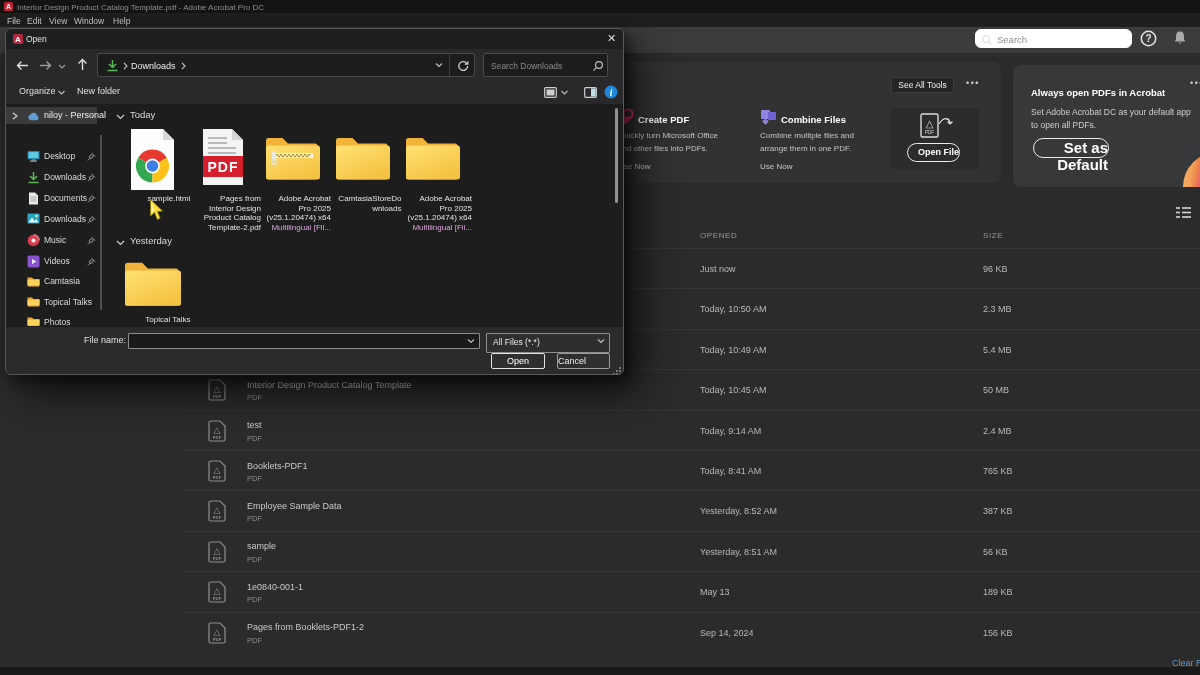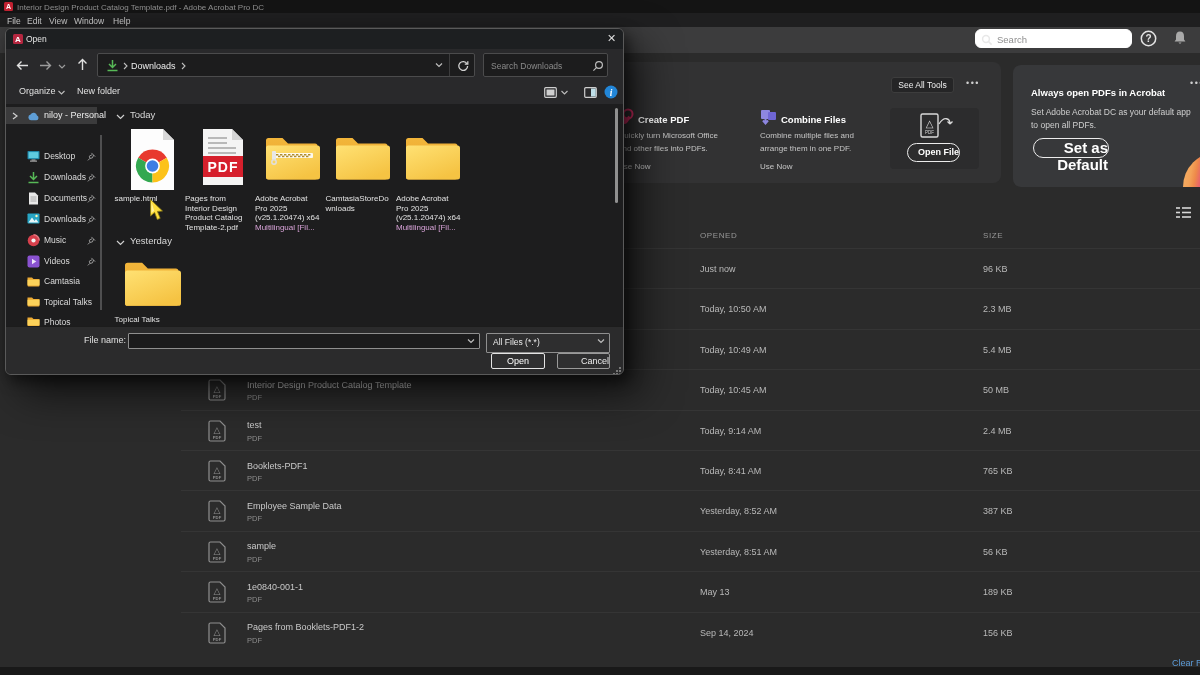--- a/index.html
+++ b/index.html
@@ -22,21 +22,21 @@
 .rsize{position:absolute;left:802px;top:15px;font-size:9px;color:#b9b9b9}
 .pdfico{position:absolute;left:27px;top:9px}
 
 #dlg{left:5px;top:28px;width:619px;height:347px;background:#2a2a2b;border:1px solid #5a5a5a;border-radius:6px;overflow:hidden;box-shadow:16px 18px 40px rgba(0,0,0,.62),4px 6px 14px rgba(0,0,0,.5);}
 #dlgtitle{left:0;top:0;width:100%;height:20px;background:#1d1f21}
 #dlgnav{left:0;top:20px;width:100%;height:56px;background:#29292b}
 #dlgbody{left:0;top:75px;width:100%;height:222px;background:#1d1d1e}
 #dlgfoot{left:0;top:297px;width:100%;height:50px;background:#2b2b2c;border-top:1px solid #1c1c1c}
 .inbox{position:absolute;background:#1c1c1d;border:1px solid #4b4b4c;border-radius:2px}
 .sideitem{position:absolute;left:22px;color:#dcdcdc;font-size:8.5px}
-.tilelabel{position:absolute;width:76px;text-align:left;font-size:8px;line-height:9.5px;color:#e2e2e2}
+.tilelabel{position:absolute;width:76px;text-align:right;font-size:8px;line-height:9.5px;color:#e2e2e2}
 .grph{position:absolute;color:#d8d8d8;font-size:9.5px}
 </style></head>
 <body>
 <div id="stage">
 
 <div class="abs" id="titlebar">
       <svg class="abs" style="left:4px;top:2px" width="9" height="9">
         <rect width="9" height="9" rx="1.5" fill="#c22232"></rect>
         <text x="4.5" y="7" font-size="7" fill="#fff" text-anchor="middle" font-weight="bold">A</text>
       </svg>
@@ -487,21 +487,21 @@
             <path d="M1 .5 L4 3.5 L7 .5" fill="none" stroke="#bdbdbd" stroke-width="1.2"></path>
           </svg>
   </div>
   <div class="abs" style="left:480px;top:6px;width:124px;height:20px;background:#2e2e2f;border:1px solid #8f8f8f;border-radius:1px">
     <span class="abs" style="left:6px;top:3px;font-size:8.5px;color:#ececec">All Files (*.*)</span>
     <svg class="abs" style="right:4px;top:5px" width="8" height="5" viewBox="0 0 8 5">
             <path d="M1 .5 L4 3.5 L7 .5" fill="none" stroke="#bdbdbd" stroke-width="1.2"></path>
           </svg>
   </div>
   <div class="abs" style="left:485px;top:26px;width:54px;height:16px;background:#2f2f30;border:1px solid #e3e3e3;border-radius:2px;color:#fff;font-size:9px;text-align:center;line-height:14px">Open</div>
-  <div class="abs" style="left:551px;top:26px;width:53px;height:16px;background:#2f2f30;border:1px solid #9a9a9a;border-radius:2px;color:#ececec;font-size:9px;text-align:right;line-height:14px">Cancel</div>
+  <div class="abs" style="left:551px;top:26px;width:53px;height:16px;background:#2f2f30;border:1px solid #9a9a9a;border-radius:2px;color:#ececec;font-size:9px;text-align:left;line-height:14px">Cancel</div>
   <svg class="abs" style="left:607px;top:40px" width="9" height="9">
           <g fill="#777">
             <rect x="6" y="0" width="2" height="2"></rect>
             <rect x="6" y="3" width="2" height="2"></rect>
             <rect x="3" y="3" width="2" height="2"></rect>
             <rect x="6" y="6" width="2" height="2"></rect>
             <rect x="3" y="6" width="2" height="2"></rect>
             <rect x="0" y="6" width="2" height="2"></rect>
           </g>
         </svg>

